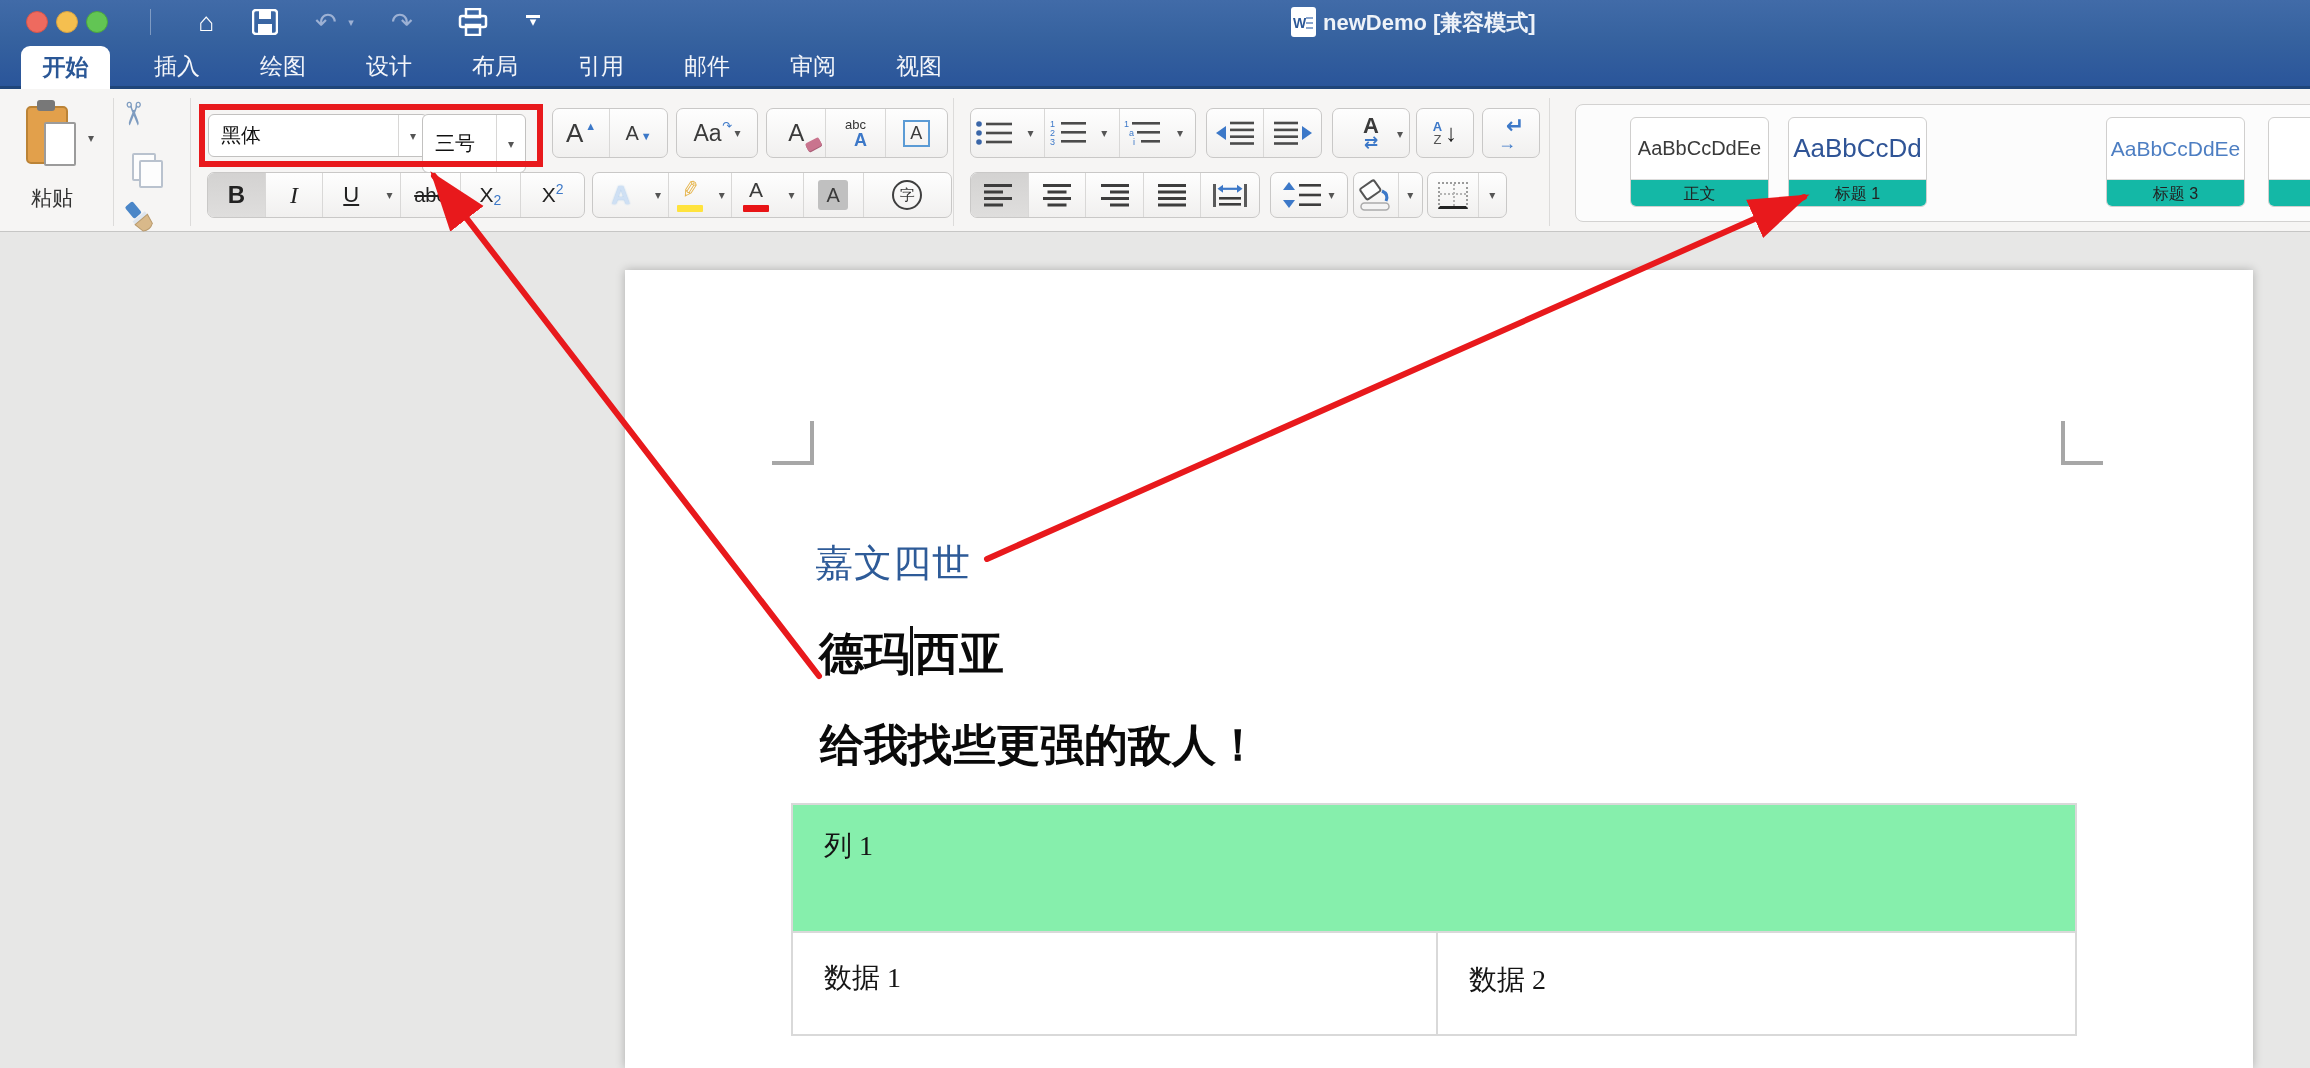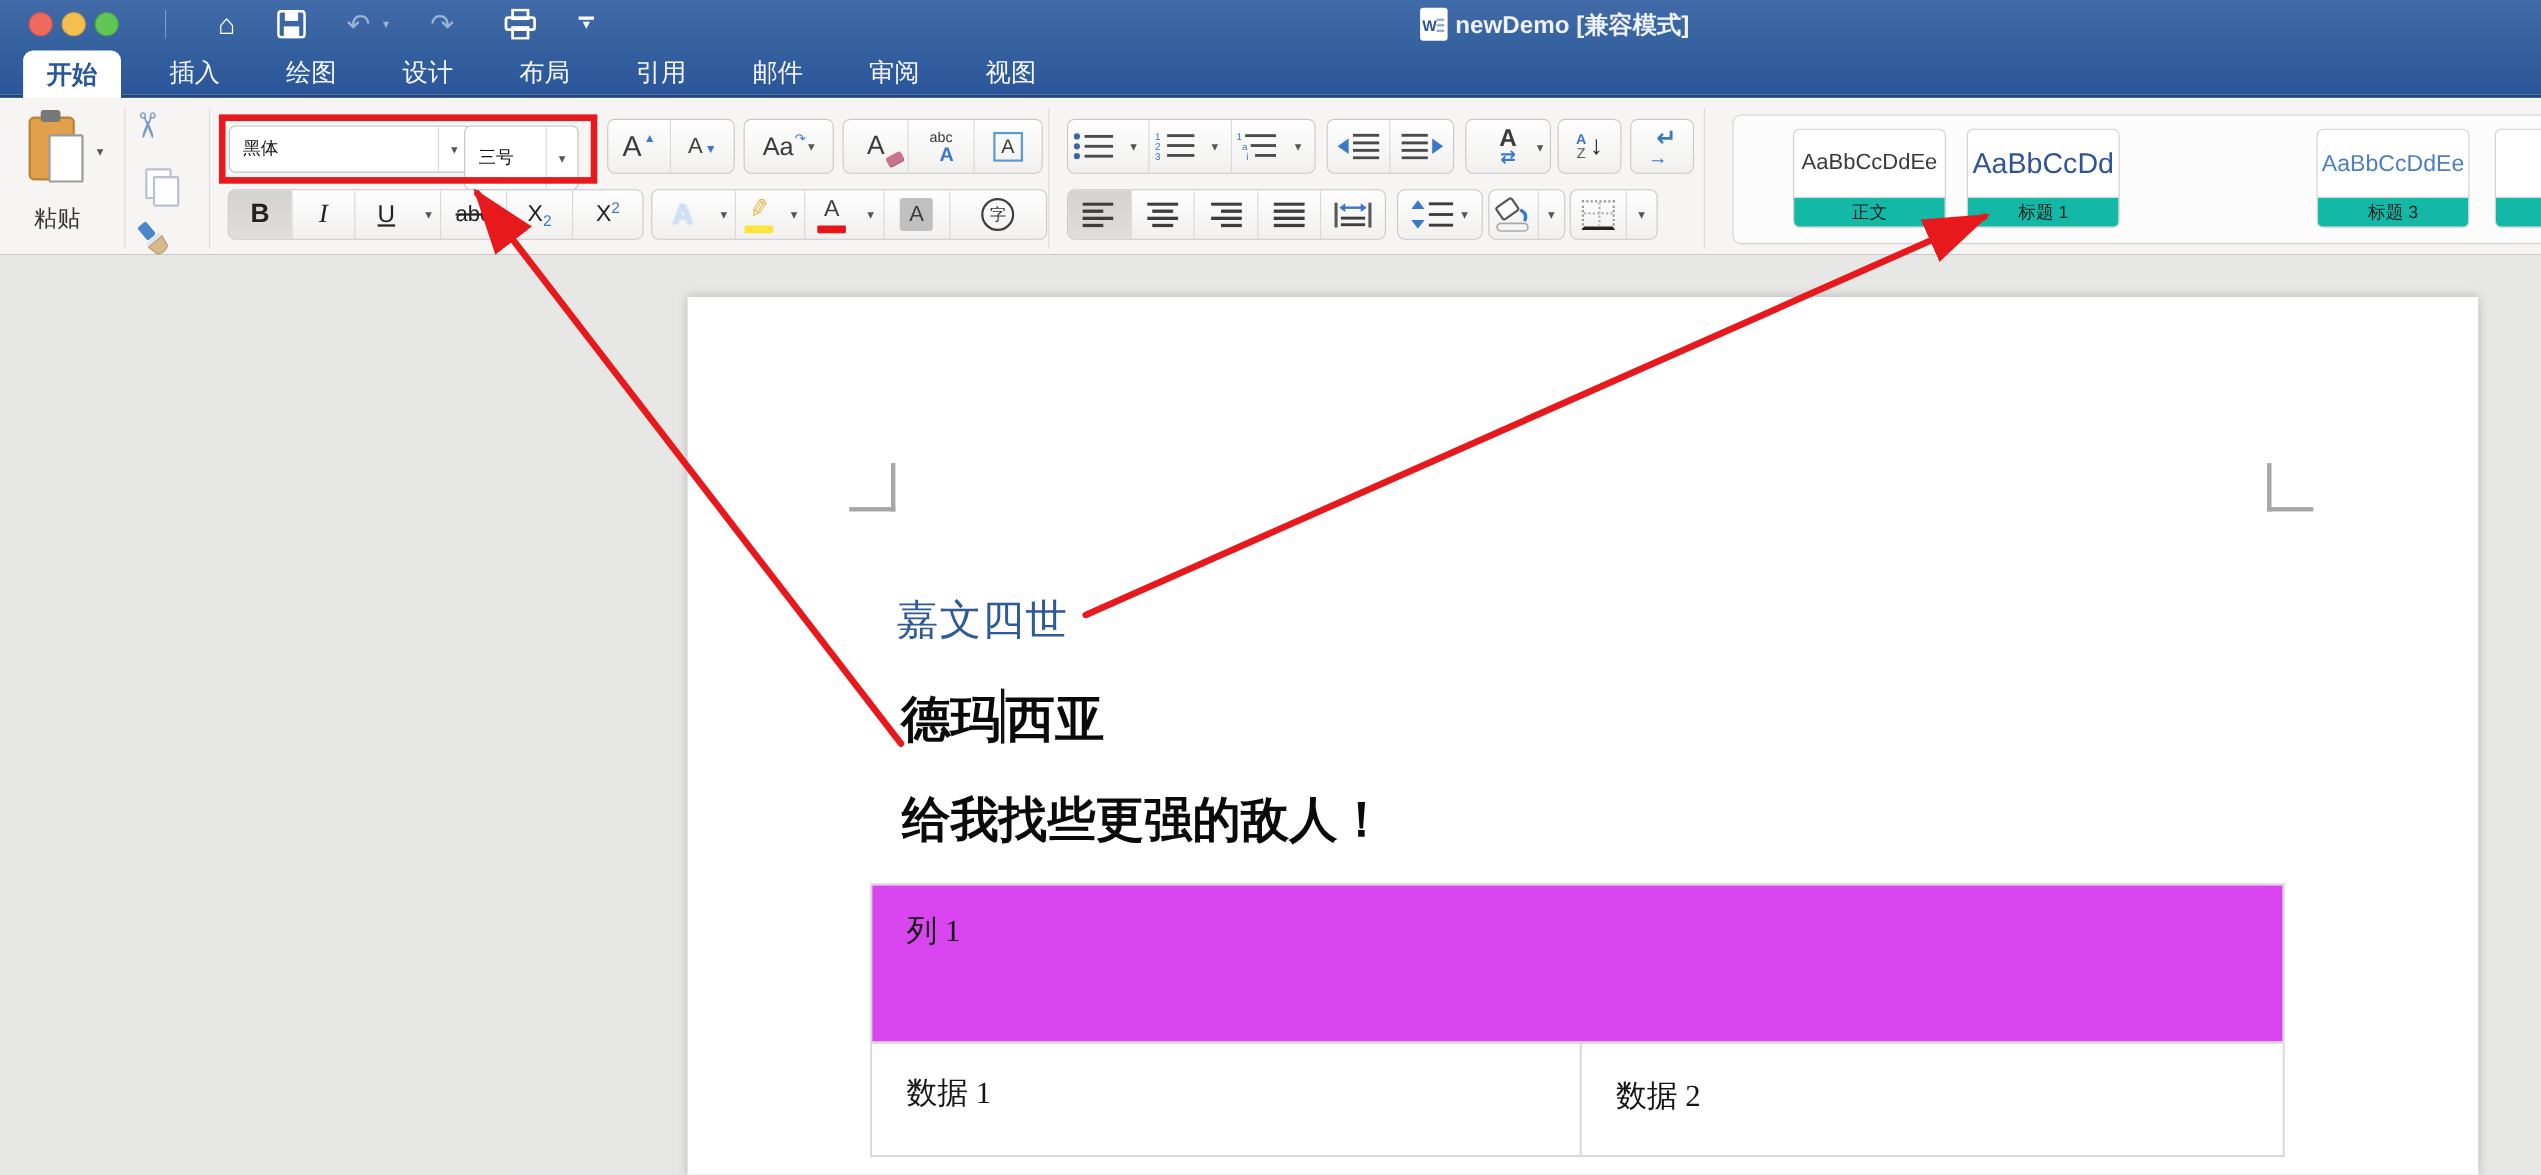--- a/index.html
+++ b/index.html
@@ -30,21 +30,21 @@
   .ribbon{left:0;top:89px;width:2310px;height:143px;background:#f6f5f4;border-bottom:1px solid #c6c6c5;box-sizing:border-box;}
   .vsep{width:1px;background:#dcdbda;}
   .btn,.seg{position:absolute;background:linear-gradient(#fefefe,#f1f0ef);border:1px solid #c9c8c7;border-radius:7px;box-sizing:border-box;}
   .seg{display:flex;overflow:hidden;}
   .seg .cell{display:flex;align-items:center;justify-content:center;border-right:1px solid #d9d8d7;box-sizing:border-box;height:100%;position:relative;}
   .seg .cell:last-child{border-right:none;}
   .cell.pressed{background:linear-gradient(#d3d2d1,#dfdedd);}
   .btn{display:flex;align-items:center;justify-content:center;}
   .caret{font-size:12px;color:#555;}
   .combo{position:absolute;background:#fff;border:1px solid #c2c1c0;border-radius:6px;display:flex;align-items:stretch;box-sizing:border-box;}
-  .combo .val{flex:1;display:flex;align-items:center;padding-left:12px;font-size:16px;color:#111;}
+  .combo .val{flex:1;display:flex;align-items:center;padding-left:12px;font-size:20px;color:#111;}
   .combo .cc{width:28px;display:flex;align-items:center;justify-content:center;border-left:1px solid #d8d7d6;}
   .glyph{color:#3b3b3b;}
   .blue{color:#3c78c8;}
   .bar-under{position:absolute;left:50%;transform:translateX(-50%);bottom:5px;height:7px;border-radius:1px;}
   .paste-board{position:absolute;left:2px;top:6px;width:38px;height:54px;background:#e2a04b;border:2px solid #bb8336;border-radius:5px;}
   .paste-clip{position:absolute;left:13px;top:0;width:18px;height:11px;background:#787878;border-radius:3px;}
   .paste-page{position:absolute;left:20px;top:22px;width:28px;height:40px;background:#fff;border:2px solid #9b9b9b;border-radius:2px;}
   .copy1{position:absolute;left:0;top:0;width:20px;height:24px;background:#fdfdfd;border:2px solid #b9c2ce;border-radius:2px;}
   .copy2{position:absolute;left:7px;top:7px;width:20px;height:24px;background:#fdfdfd;border:2px solid #b9c2ce;border-radius:2px;}
   .eraser{display:inline-block;width:15px;height:9px;background:#c9748e;border-radius:2px;transform:rotate(-28deg);position:absolute;right:4px;bottom:8px;box-shadow:0 1px 0 #a95c75;}
@@ -66,21 +66,21 @@
   .docarea{left:0;top:232px;width:2310px;height:836px;background:#e7e7e6;}
   .page{left:625px;top:270px;width:1628px;height:798px;background:#fff;box-shadow:0 0 9px rgba(0,0,0,.25);}
   .crop-l{left:772px;top:421px;width:42px;height:44px;border-right:4px solid #a7a7a7;border-bottom:4px solid #a7a7a7;box-sizing:border-box;}
   .crop-r{left:2061px;top:421px;width:42px;height:44px;border-left:4px solid #a7a7a7;border-bottom:4px solid #a7a7a7;box-sizing:border-box;}
   .doc-h1{left:815px;top:538px;font-size:38px;color:#2e5b98;letter-spacing:1px;white-space:nowrap;}
   .doc-b1{left:819px;top:624px;font-size:45px;font-weight:bold;color:#0a0a0a;white-space:nowrap;}
   .doc-b2{left:820px;top:716px;font-size:44px;font-weight:bold;color:#0a0a0a;white-space:nowrap;}
   .tcursor{display:inline-block;width:3px;height:50px;background:#111;vertical-align:-7px;margin:0 1px;}
   .dtable{left:791px;top:803px;width:1286px;border:2px solid #d9d9d9;box-sizing:border-box;font-family:"Liberation Serif","DejaVu Serif",serif;}
   .drow{display:flex;}
-  .drow.head{background:#d946ef;height:142px;}
+  .drow.head{background:#86efac;height:126px;}
   .drow.body{background:#fff;height:101px;border-top:2px solid #d9d9d9;}
   .dcell{width:645px;box-sizing:border-box;border-right:2px solid #d9d9d9;padding:22px 0 0 31px;font-size:28px;color:#151515;}
   .dcell:last-child{border-right:none;width:637px;}
 
   .overlay{position:absolute;left:0;top:0;z-index:60;pointer-events:none;}
   svg text{font-family:"Liberation Sans",sans-serif;}
 </style>
 </head>
 <body>
 

